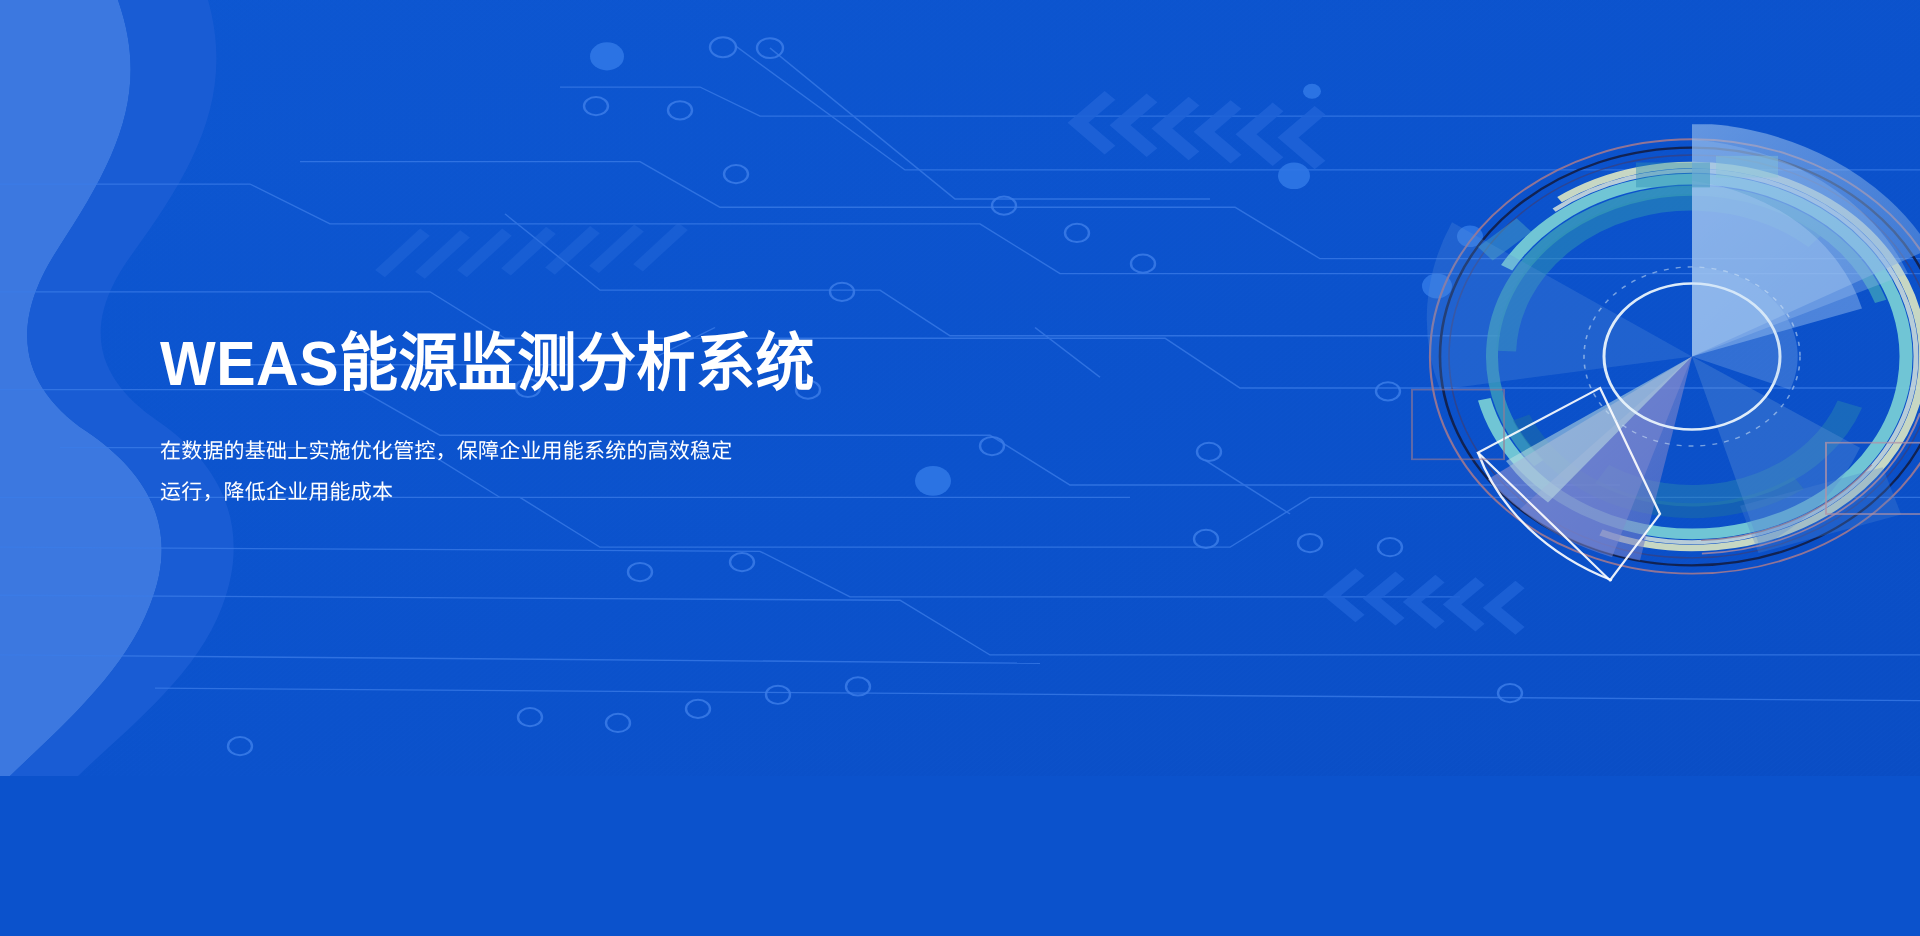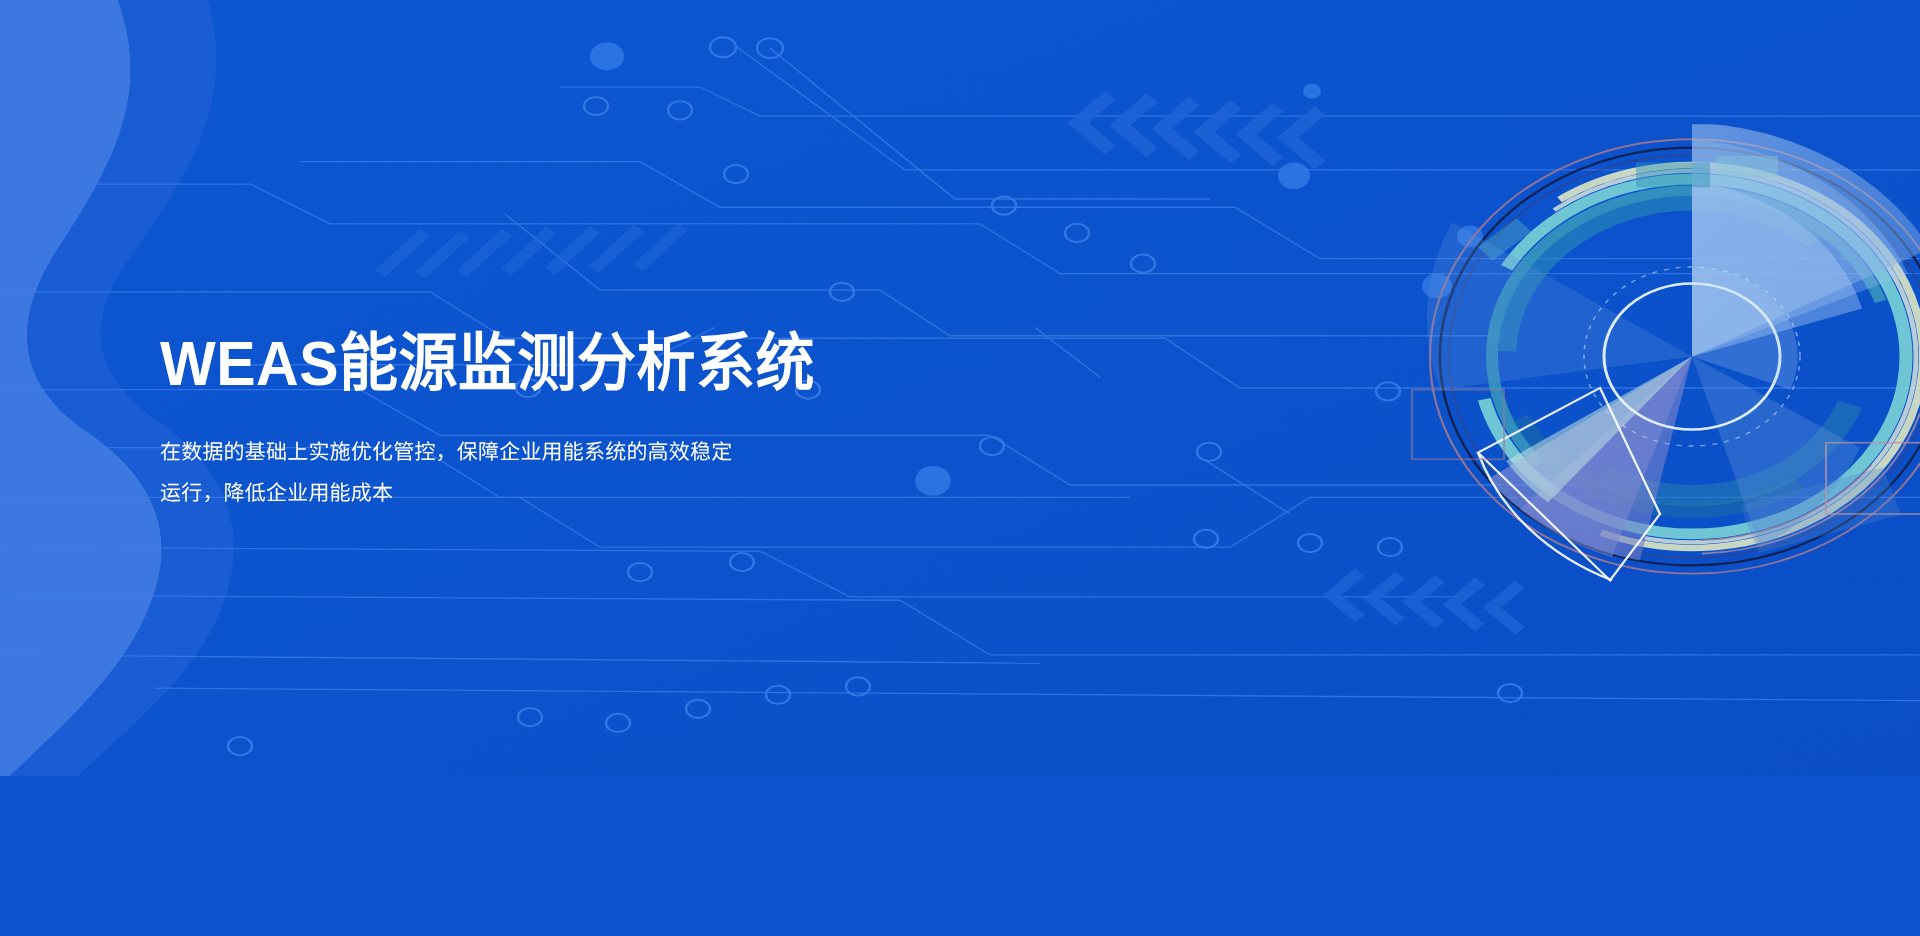--- a/index.html
+++ b/index.html
@@ -46,21 +46,21 @@
   }
   .hero-sub {
     margin: 0;
     padding-top: 38px;
     font-size: 21px;
     line-height: 41px;
     color: #ffffff;
     font-weight: 400;
     max-width: 576px;
     letter-spacing: 0.2px;
-    font-family: Liberation Sans, sans-serif;
+    font-family: Liberation Serif, serif;
   }
 </style>
 </head>
 <body>
 
 <div id="banner">
 
   <svg class="layer" viewBox="0 0 1920 936" preserveAspectRatio="none" aria-hidden="true">
     <defs>
       <linearGradient id="bgGrad" x1="0" y1="0" x2="1" y2="1">

